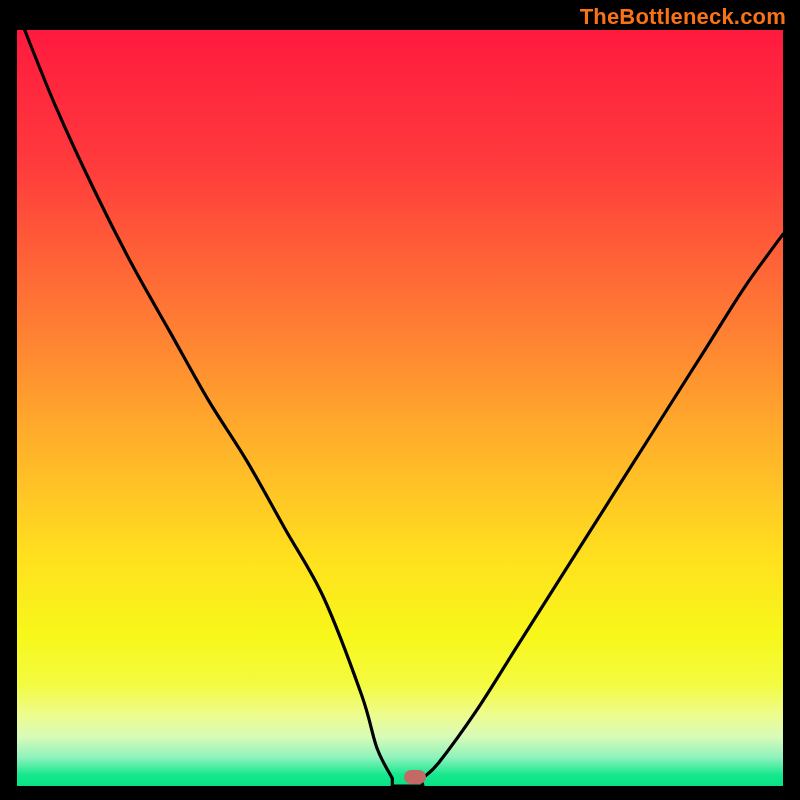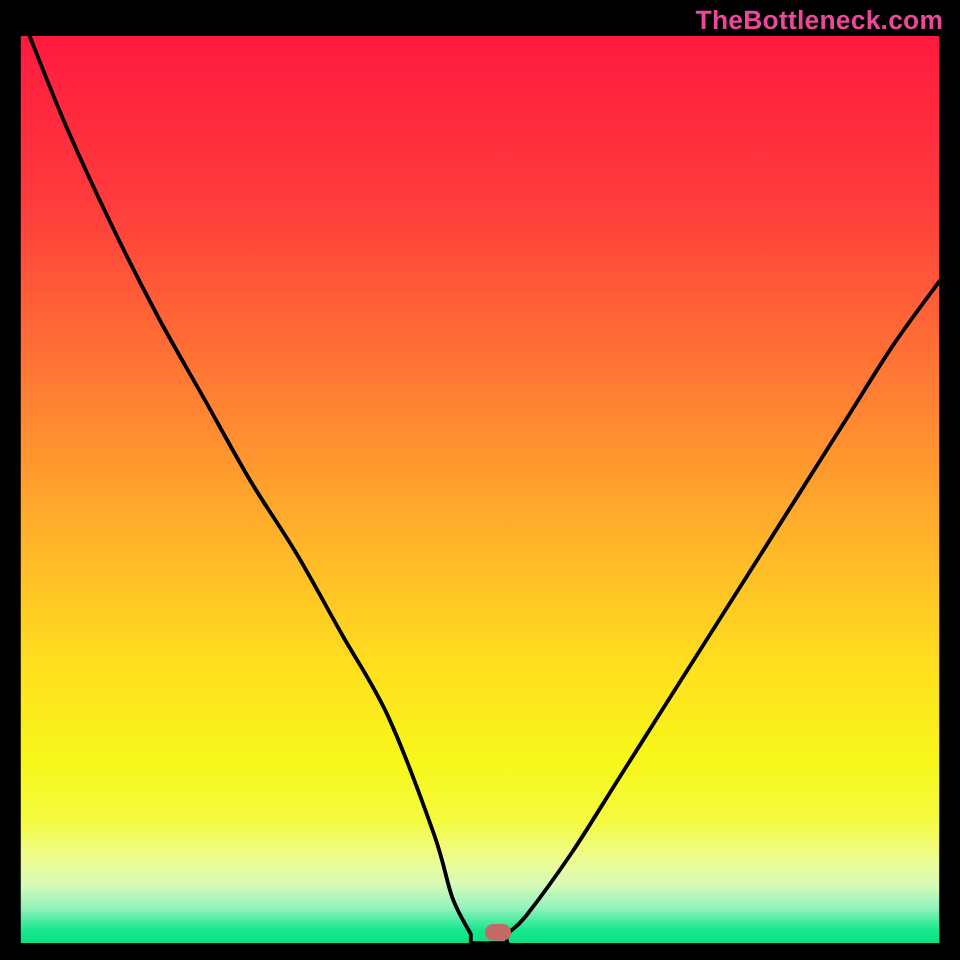--- a/index.html
+++ b/index.html
@@ -8,21 +8,21 @@
     height: 800px;
     background: #000;
     position: relative;
     overflow: hidden;
     font-family: Arial, Helvetica, sans-serif;
   }
   .watermark {
     position: absolute;
     top: 4px;
     right: 14px;
-    color: #ec4899;
+    color: #f97316;
     font-size: 22px;
     font-weight: 600;
     letter-spacing: 0.2px;
     z-index: 5;
   }
   .plot {
     position: absolute;
     left: 17px;
     top: 30px;
     width: 766px;

